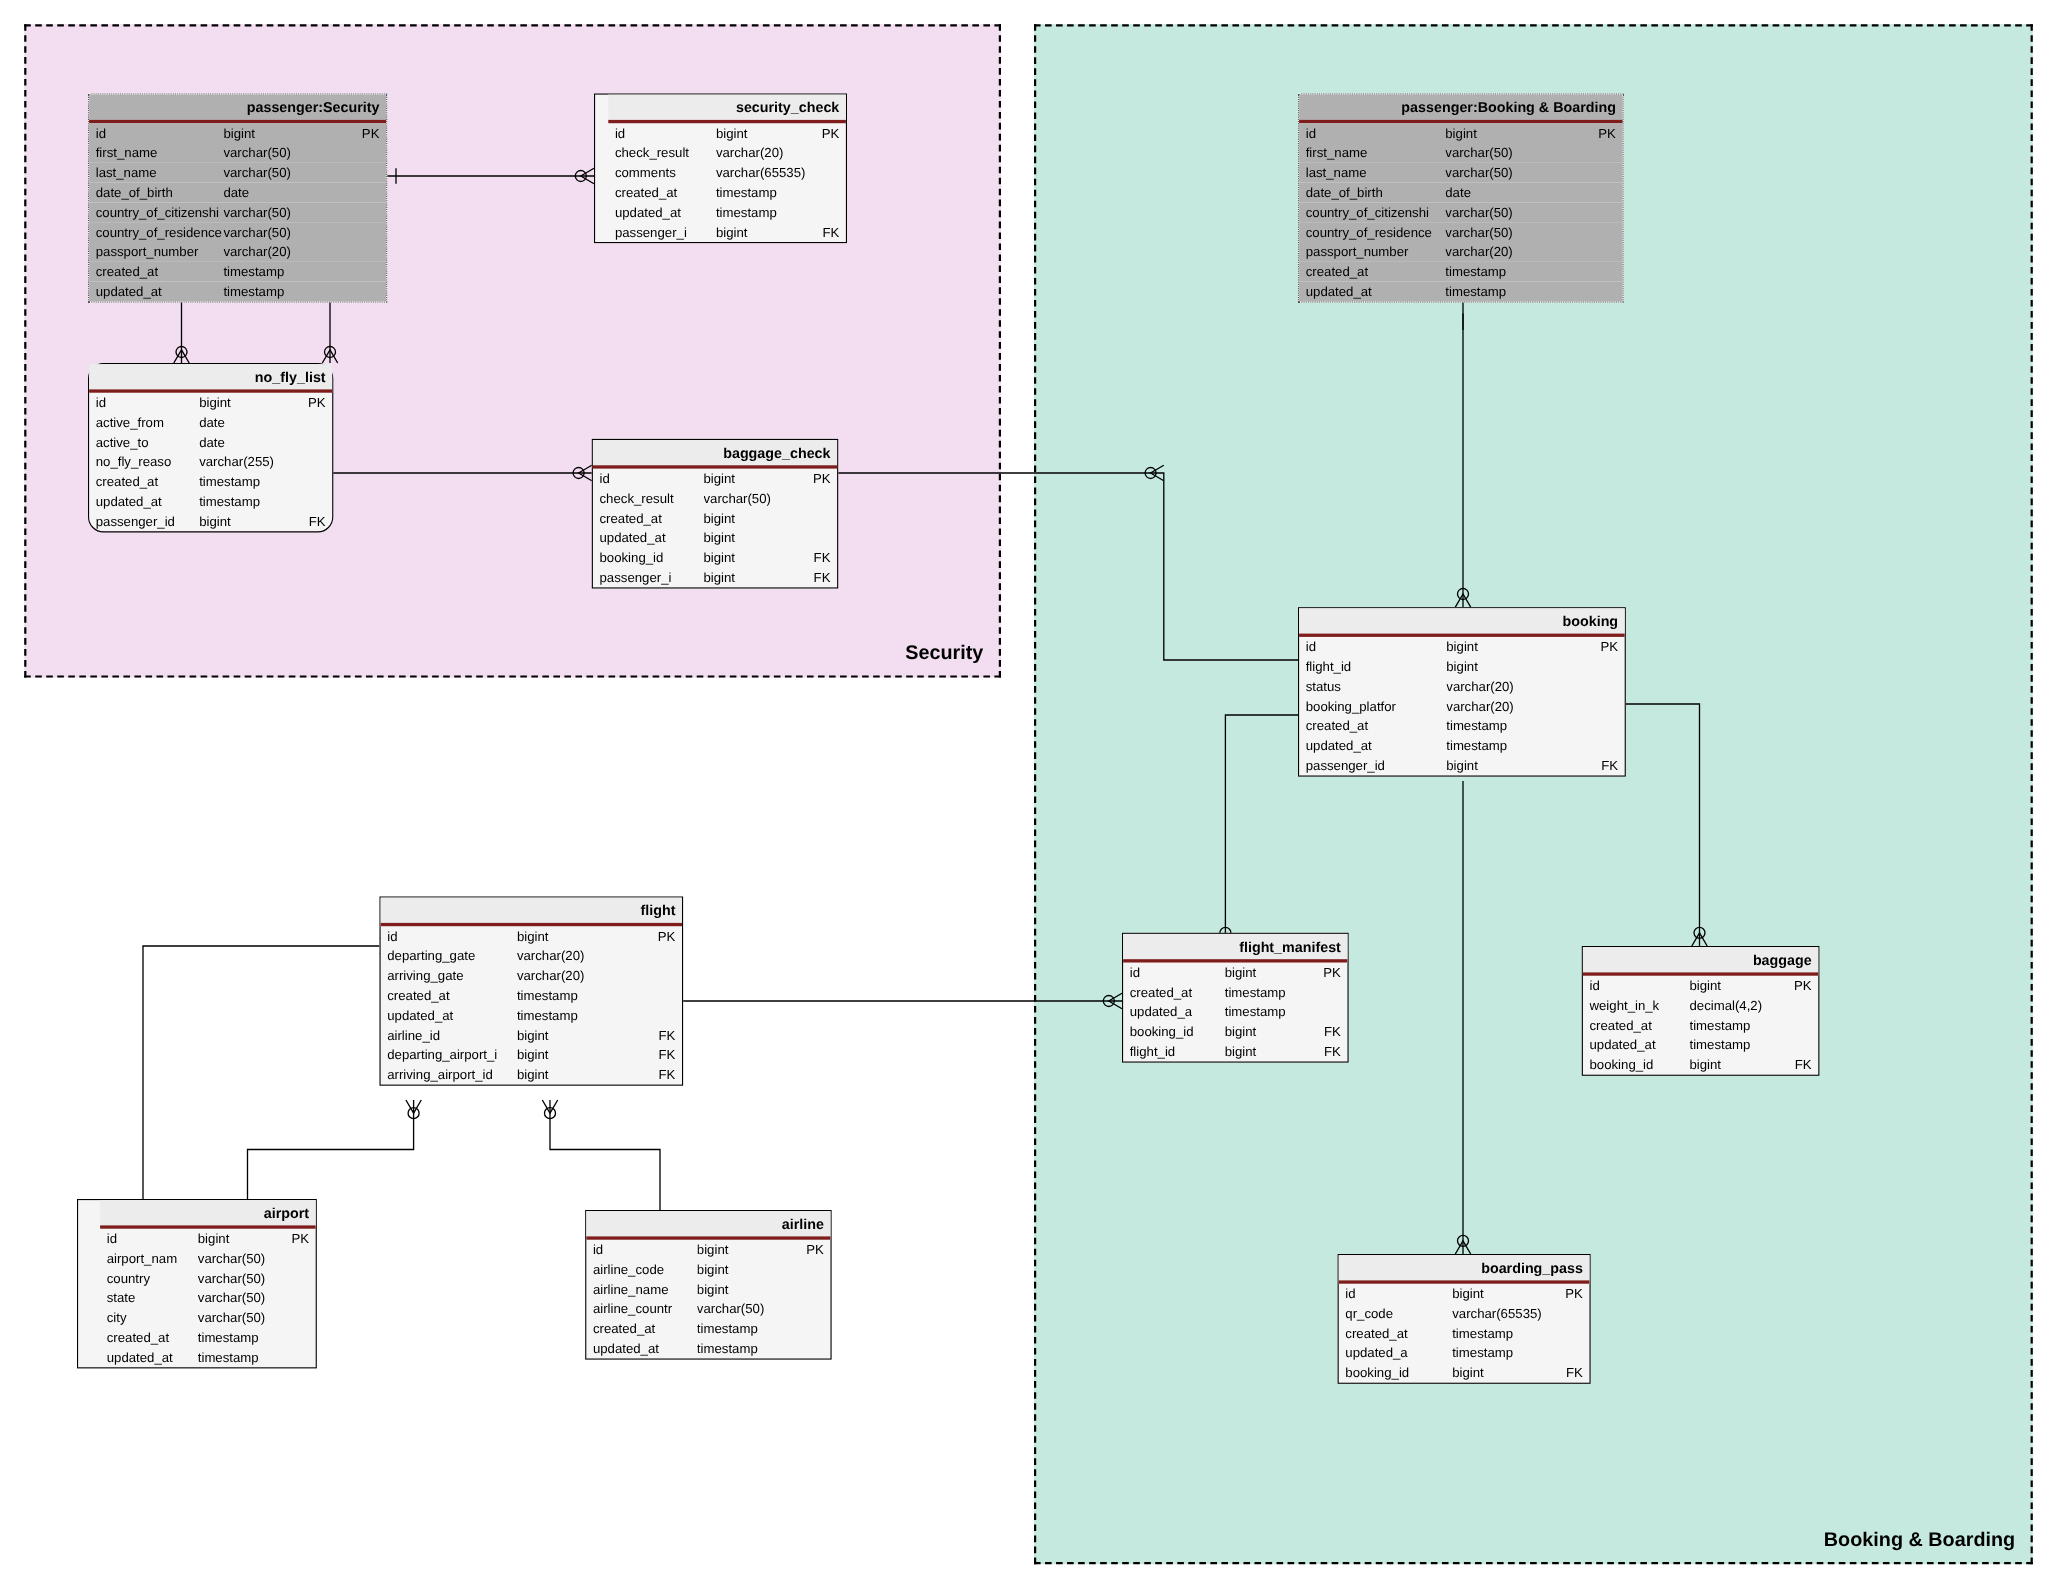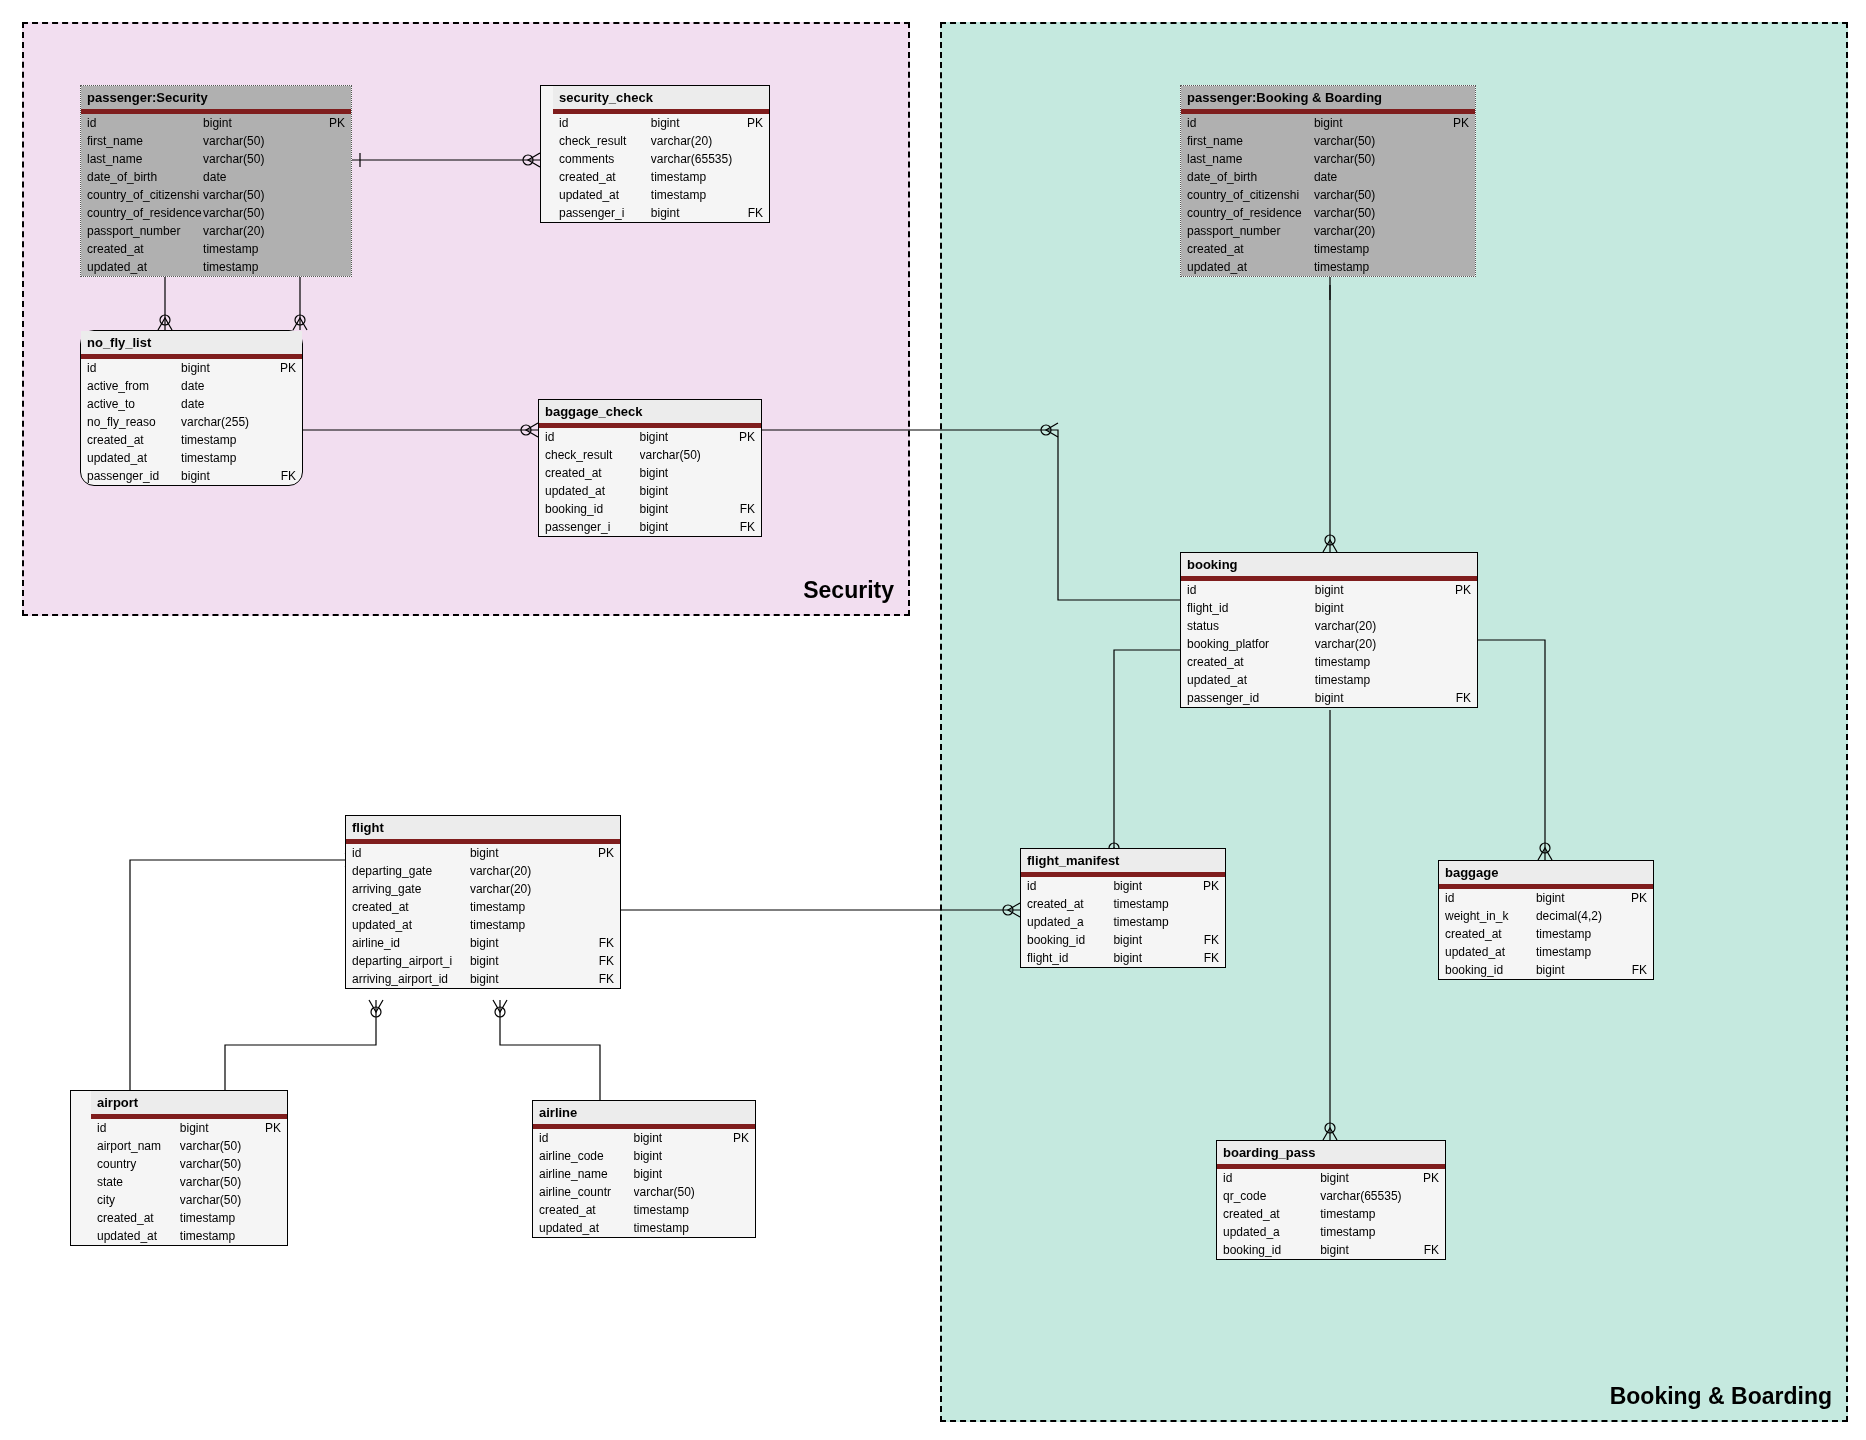--- a/index.html
+++ b/index.html
@@ -1,24 +1,24 @@
 <!DOCTYPE html>
 <html><head>
 <meta charset="utf-8">
 <style>
   html,body{margin:0;padding:0;background:#fff;font-family:Helvetica,Arial,sans-serif;font-size:12px;color:#000;}
   .canvas{position:relative;width:1866px;height:1440px;background:#fff;}
   .region{position:absolute;border:2px dashed #000;}
   .region.security{background:#F2DEF0;}
   .region.transport{background:#B9B0DD;}
   .region.booking{background:#C5E9DF;}
-  .region-label{position:absolute;right:14px;bottom:10px;font-weight:700;font-size:23px;}
+  .region-label{position:absolute;right:14px;bottom:10px;font-weight:700;font-size:18px;}
   .tbl{position:absolute;background:#F5F5F5;border:1px solid #000;box-sizing:border-box;}
   .tbl.shadow{border:1px dotted #555;}
-  .tbl .title{background:#ECECEC;border-bottom:5px solid #7f1d1d;text-align:left;font-weight:700;padding:4px 6px;font-size:13px;}
+  .tbl .title{background:#ECECEC;border-bottom:3px solid #7f1d1d;text-align:right;font-weight:700;padding:4px 6px;font-size:13px;}
   .tbl.shadow .title{background:#B0B0B0;}
   .tbl.shadow .row{background:#B0B0B0;}
   .tbl .rows{display:block;}
   .tbl .row{display:flex;padding:1px 6px;font-size:12px;line-height:16px;}
   .tbl .row .c1{flex:0 0 45%;white-space:nowrap;overflow:hidden;}
   .tbl .row .c2{flex:0 0 40%;white-space:nowrap;overflow:hidden;}
   .tbl .row .c3{flex:0 0 15%;text-align:right;white-space:nowrap;}
   svg.wires{position:absolute;left:0;top:0;pointer-events:none;}
 </style>
 </head>

